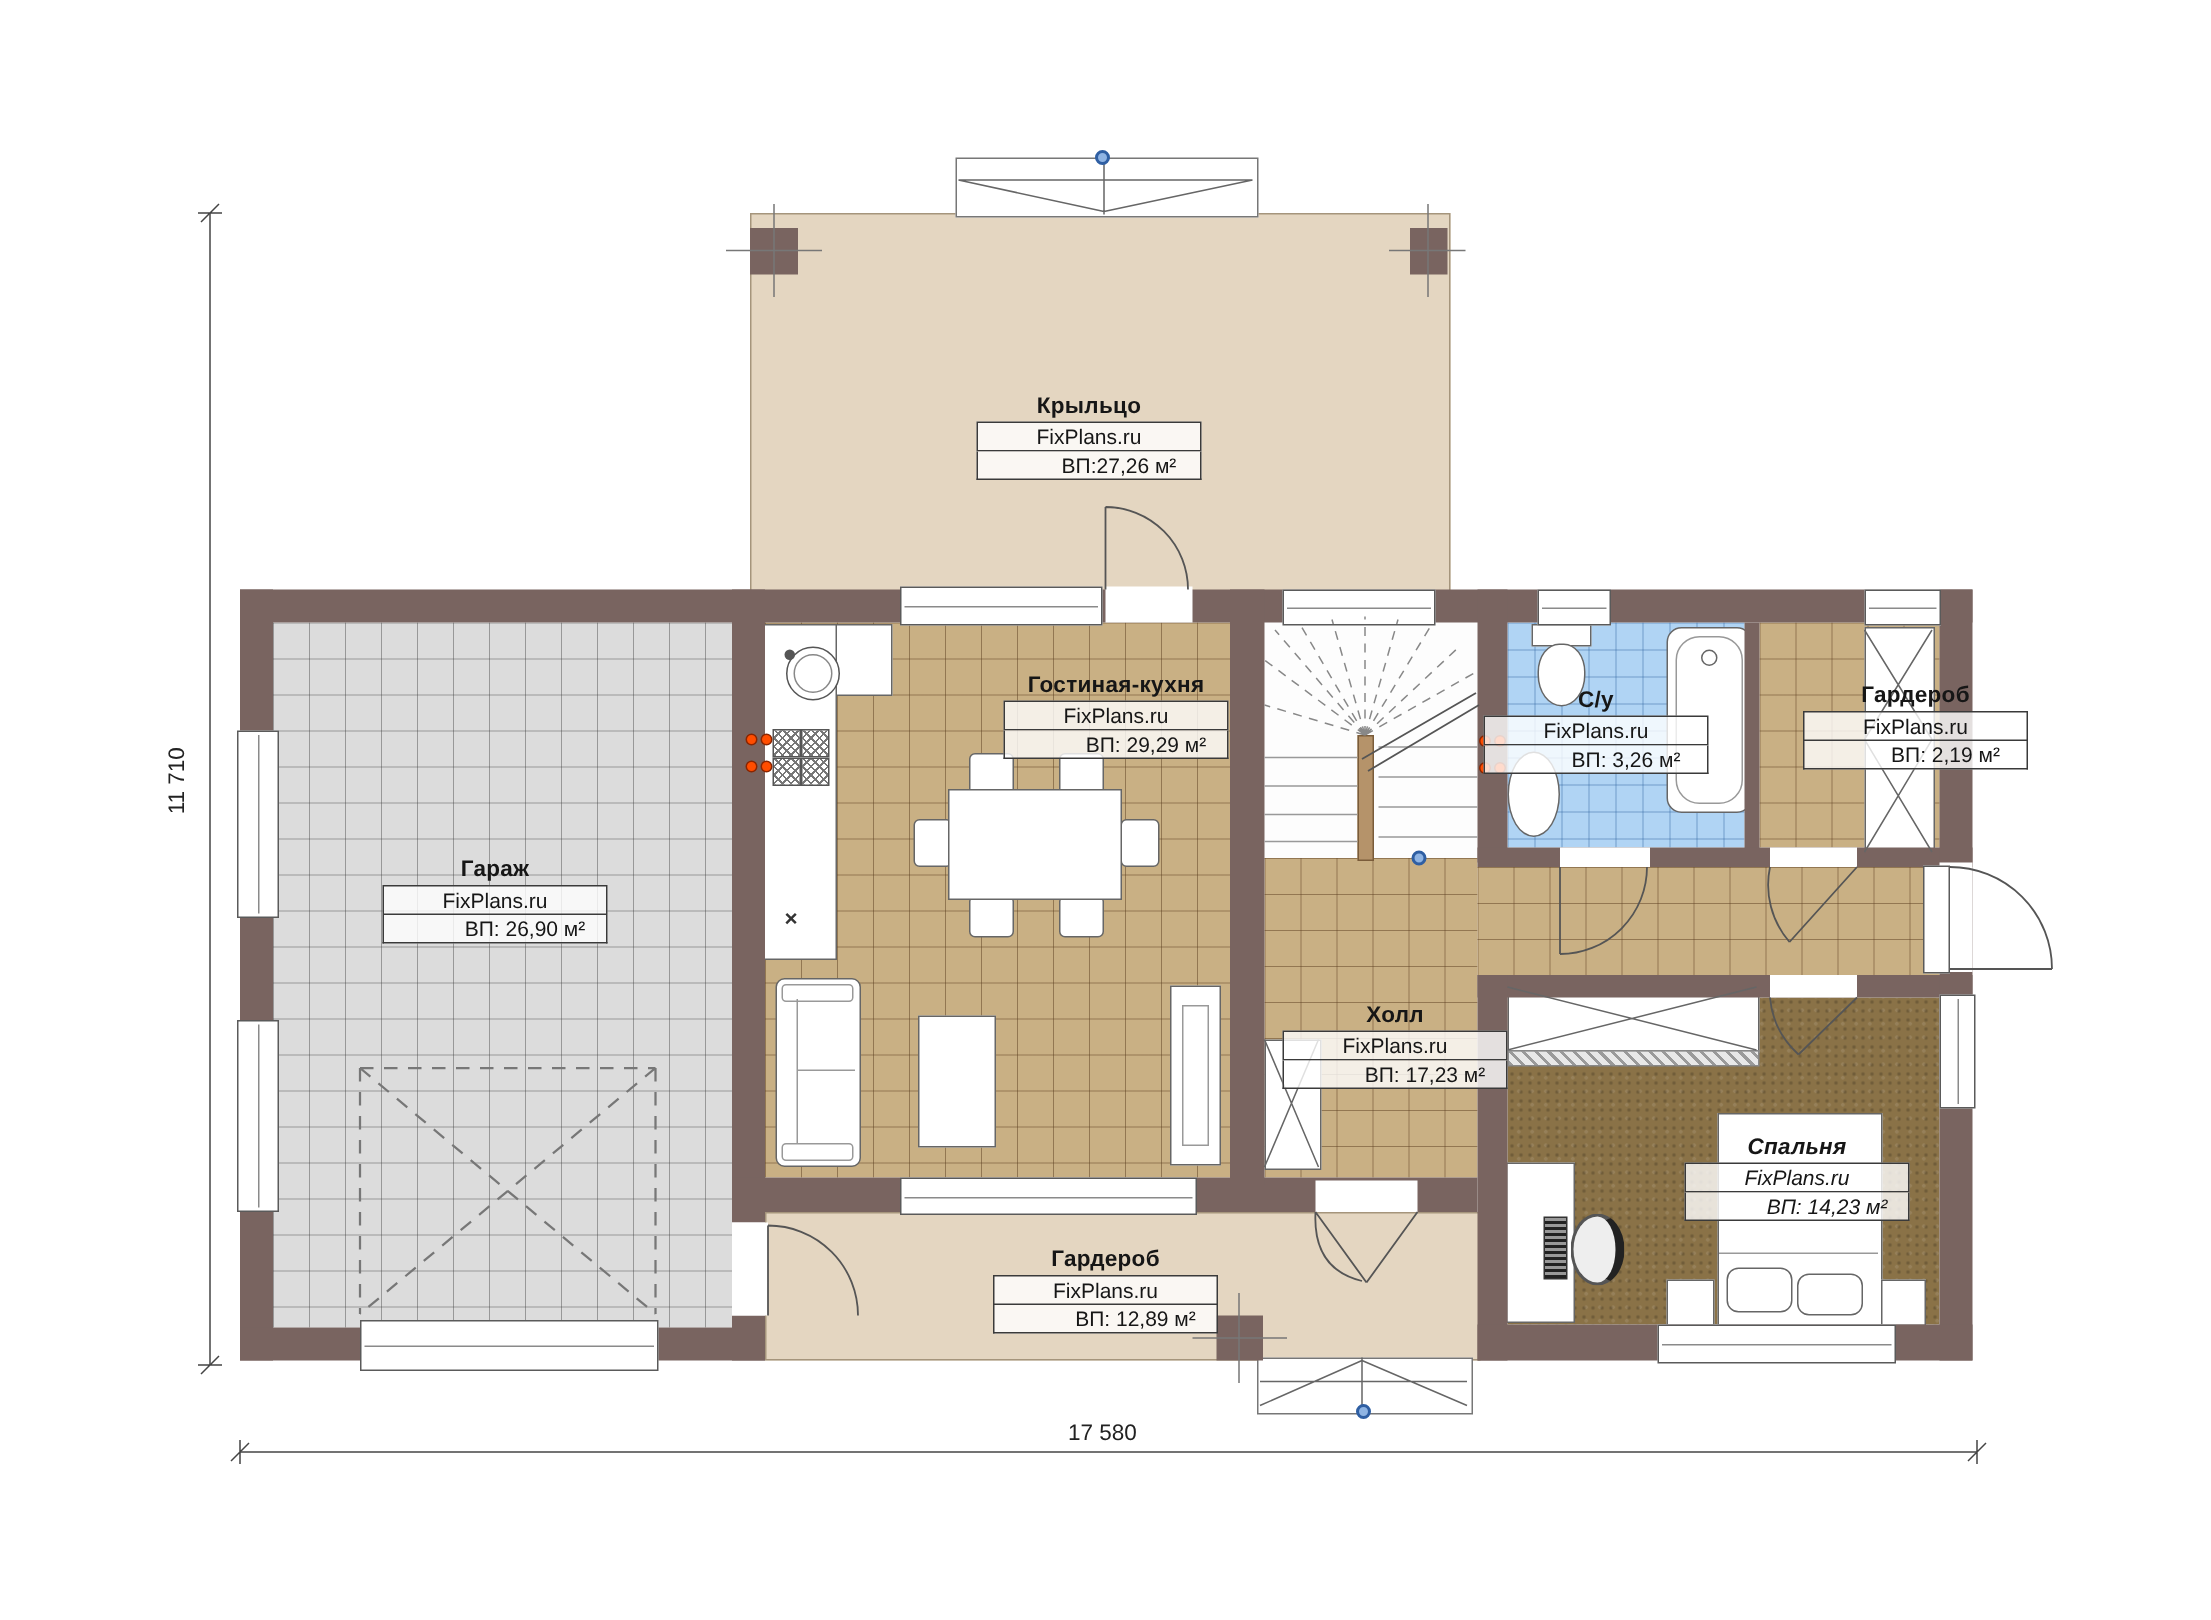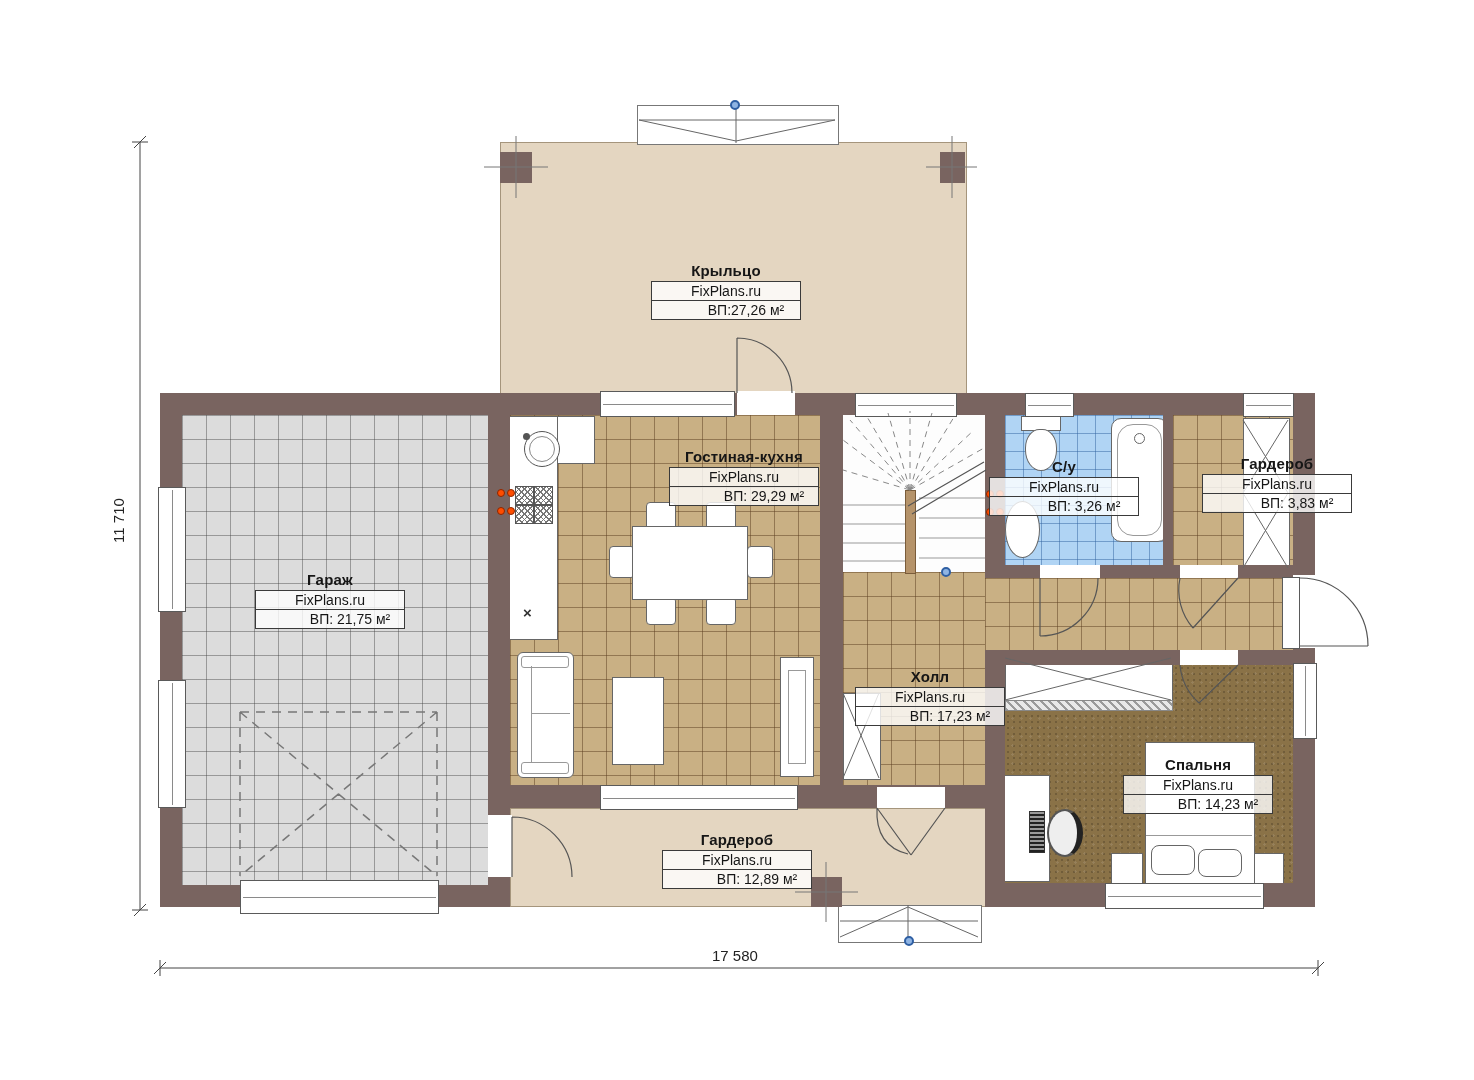--- a/index.html
+++ b/index.html
@@ -220,43 +220,43 @@
   </svg>
 
   <div class="room-label" style="left:726px;top:262px;">
     <div class="room-title">Крыльцо</div>
     <div class="label-box">FixPlans.ru</div>
     <div class="label-box">ВП:27,26 м²</div>
   </div>
   <div class="room-label" style="left:330px;top:571px;">
     <div class="room-title">Гараж</div>
     <div class="label-box">FixPlans.ru</div>
-    <div class="label-box">ВП: 21,75 м²</div>
+    <div class="label-box">ВП: 26,90 м²</div>
   </div>
   <div class="room-label" style="left:744px;top:448px;">
     <div class="room-title">Гостиная-кухня</div>
     <div class="label-box">FixPlans.ru</div>
     <div class="label-box">ВП: 29,29 м²</div>
   </div>
   <div class="room-label" style="left:1064px;top:458px;">
     <div class="room-title">С/у</div>
     <div class="label-box">FixPlans.ru</div>
     <div class="label-box">ВП: 3,26 м²</div>
   </div>
   <div class="room-label" style="left:1277px;top:455px;">
     <div class="room-title">Гардероб</div>
     <div class="label-box">FixPlans.ru</div>
-    <div class="label-box">ВП: 3,83 м²</div>
+    <div class="label-box">ВП: 2,19 м²</div>
   </div>
   <div class="room-label" style="left:930px;top:668px;">
     <div class="room-title">Холл</div>
     <div class="label-box">FixPlans.ru</div>
     <div class="label-box">ВП: 17,23 м²</div>
   </div>
-  <div class="room-label" style="left:1198px;top:756px;">
+  <div class="room-label" style="left:1198px;top:756px;font-style:italic;">
     <div class="room-title">Спальня</div>
     <div class="label-box">FixPlans.ru</div>
     <div class="label-box">ВП: 14,23 м²</div>
   </div>
   <div class="room-label" style="left:737px;top:831px;">
     <div class="room-title">Гардероб</div>
     <div class="label-box">FixPlans.ru</div>
     <div class="label-box">ВП: 12,89 м²</div>
   </div>
 

